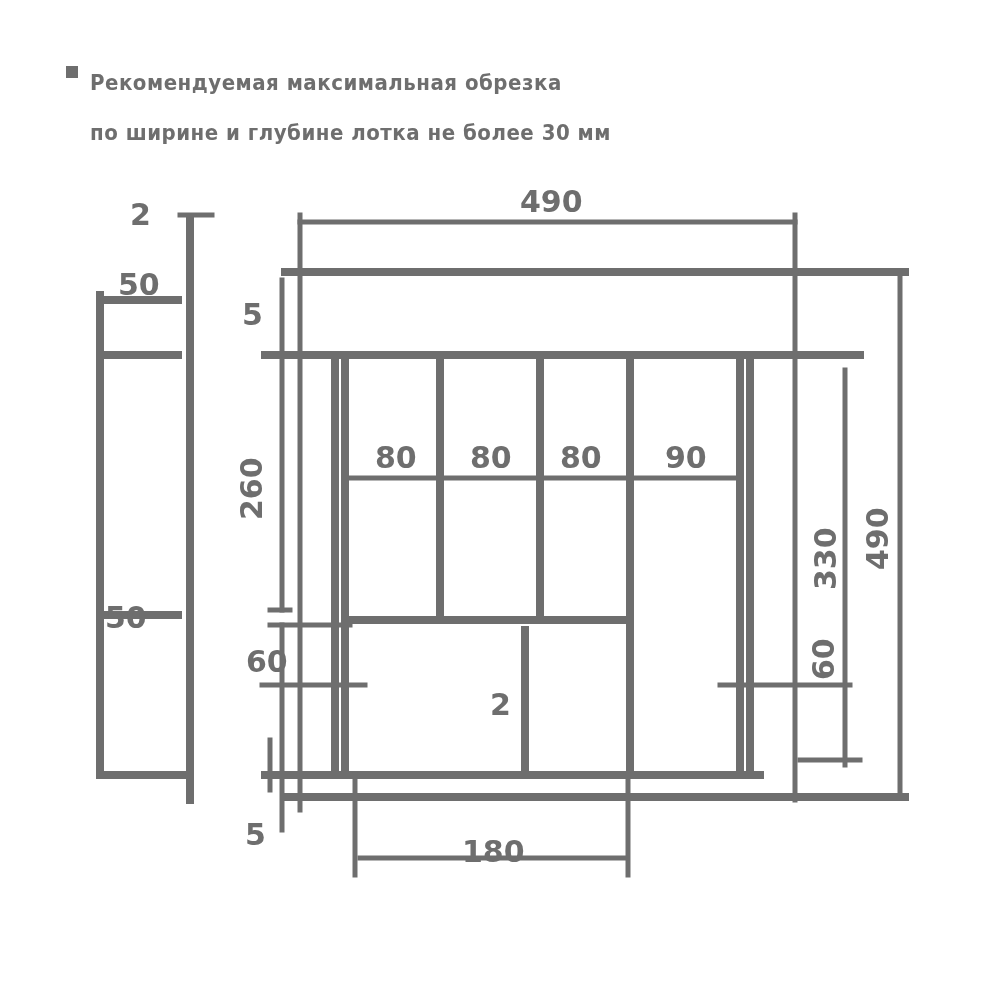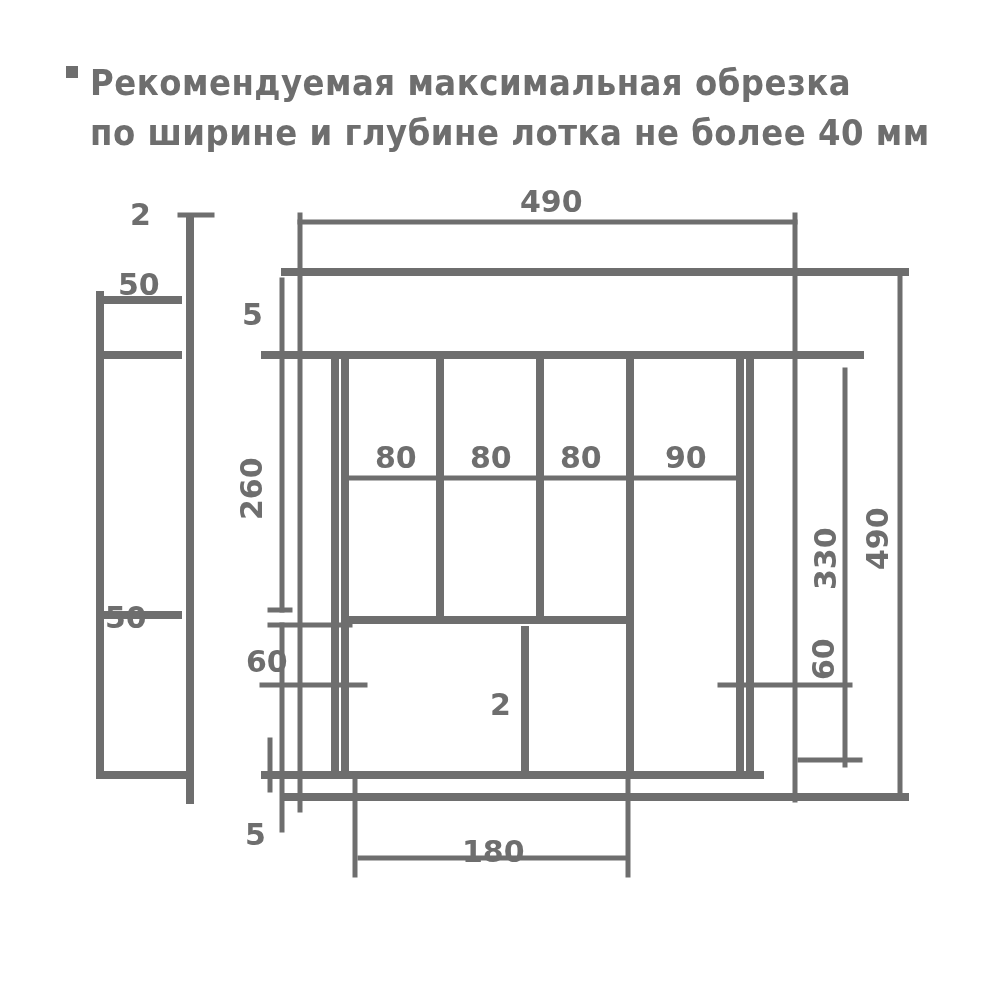--- a/index.html
+++ b/index.html
@@ -1,35 +1,35 @@
 <!DOCTYPE html>
 <html><head>
 <meta charset="utf-8">
 <style>
   html, body { margin: 0; padding: 0; background: #ffffff; }
   body { width: 1000px; height: 1000px; position: relative; overflow: hidden;
          font-family: "DejaVu Sans", sans-serif; }
   .note { position: absolute; left: 62px; top: 58px; color: #6e6e6e;
-          font-size: 36px; font-weight: bold; line-height: 50px; letter-spacing: 0.5px;
+          font-size: 22px; font-weight: bold; line-height: 50px; letter-spacing: 0.5px;
           font-family: "DejaVu Sans Condensed", "DejaVu Sans", sans-serif; }
   .note .line { display: block; white-space: nowrap; }
   .note .bullet { display: inline-block; width: 12px; height: 12px; background: #6e6e6e;
                   position: absolute; left: 4px; top: 8px; }
   .note .l1 { padding-left: 28px; }
   .note .l2 { padding-left: 28px; }
   svg { position: absolute; left: 0; top: 0; }
   .dimtxt { font-family: "DejaVu Sans", sans-serif; font-weight: bold; fill: #6e6e6e; font-size: 30px; }
 </style>
 </head>
 <body>
 
 <div class="note">
   <span class="bullet"></span>
   <span class="line l1">Рекомендуемая максимальная обрезка</span>
-  <span class="line l2">по ширине и глубине лотка не более 40 мм</span>
+  <span class="line l2">по ширине и глубине лотка не более 30 мм</span>
 </div>
 
 <svg width="1000" height="1000" viewBox="0 0 1000 1000">
   <g stroke="#6e6e6e" fill="none" stroke-width="8" stroke-linecap="square">
 
     <g>
       <line x1="190" y1="220" x2="190" y2="800"></line>
       <line x1="100" y1="295" x2="100" y2="775"></line>
       <line x1="100" y1="300" x2="178" y2="300"></line>
       <line x1="100" y1="355" x2="178" y2="355"></line>

